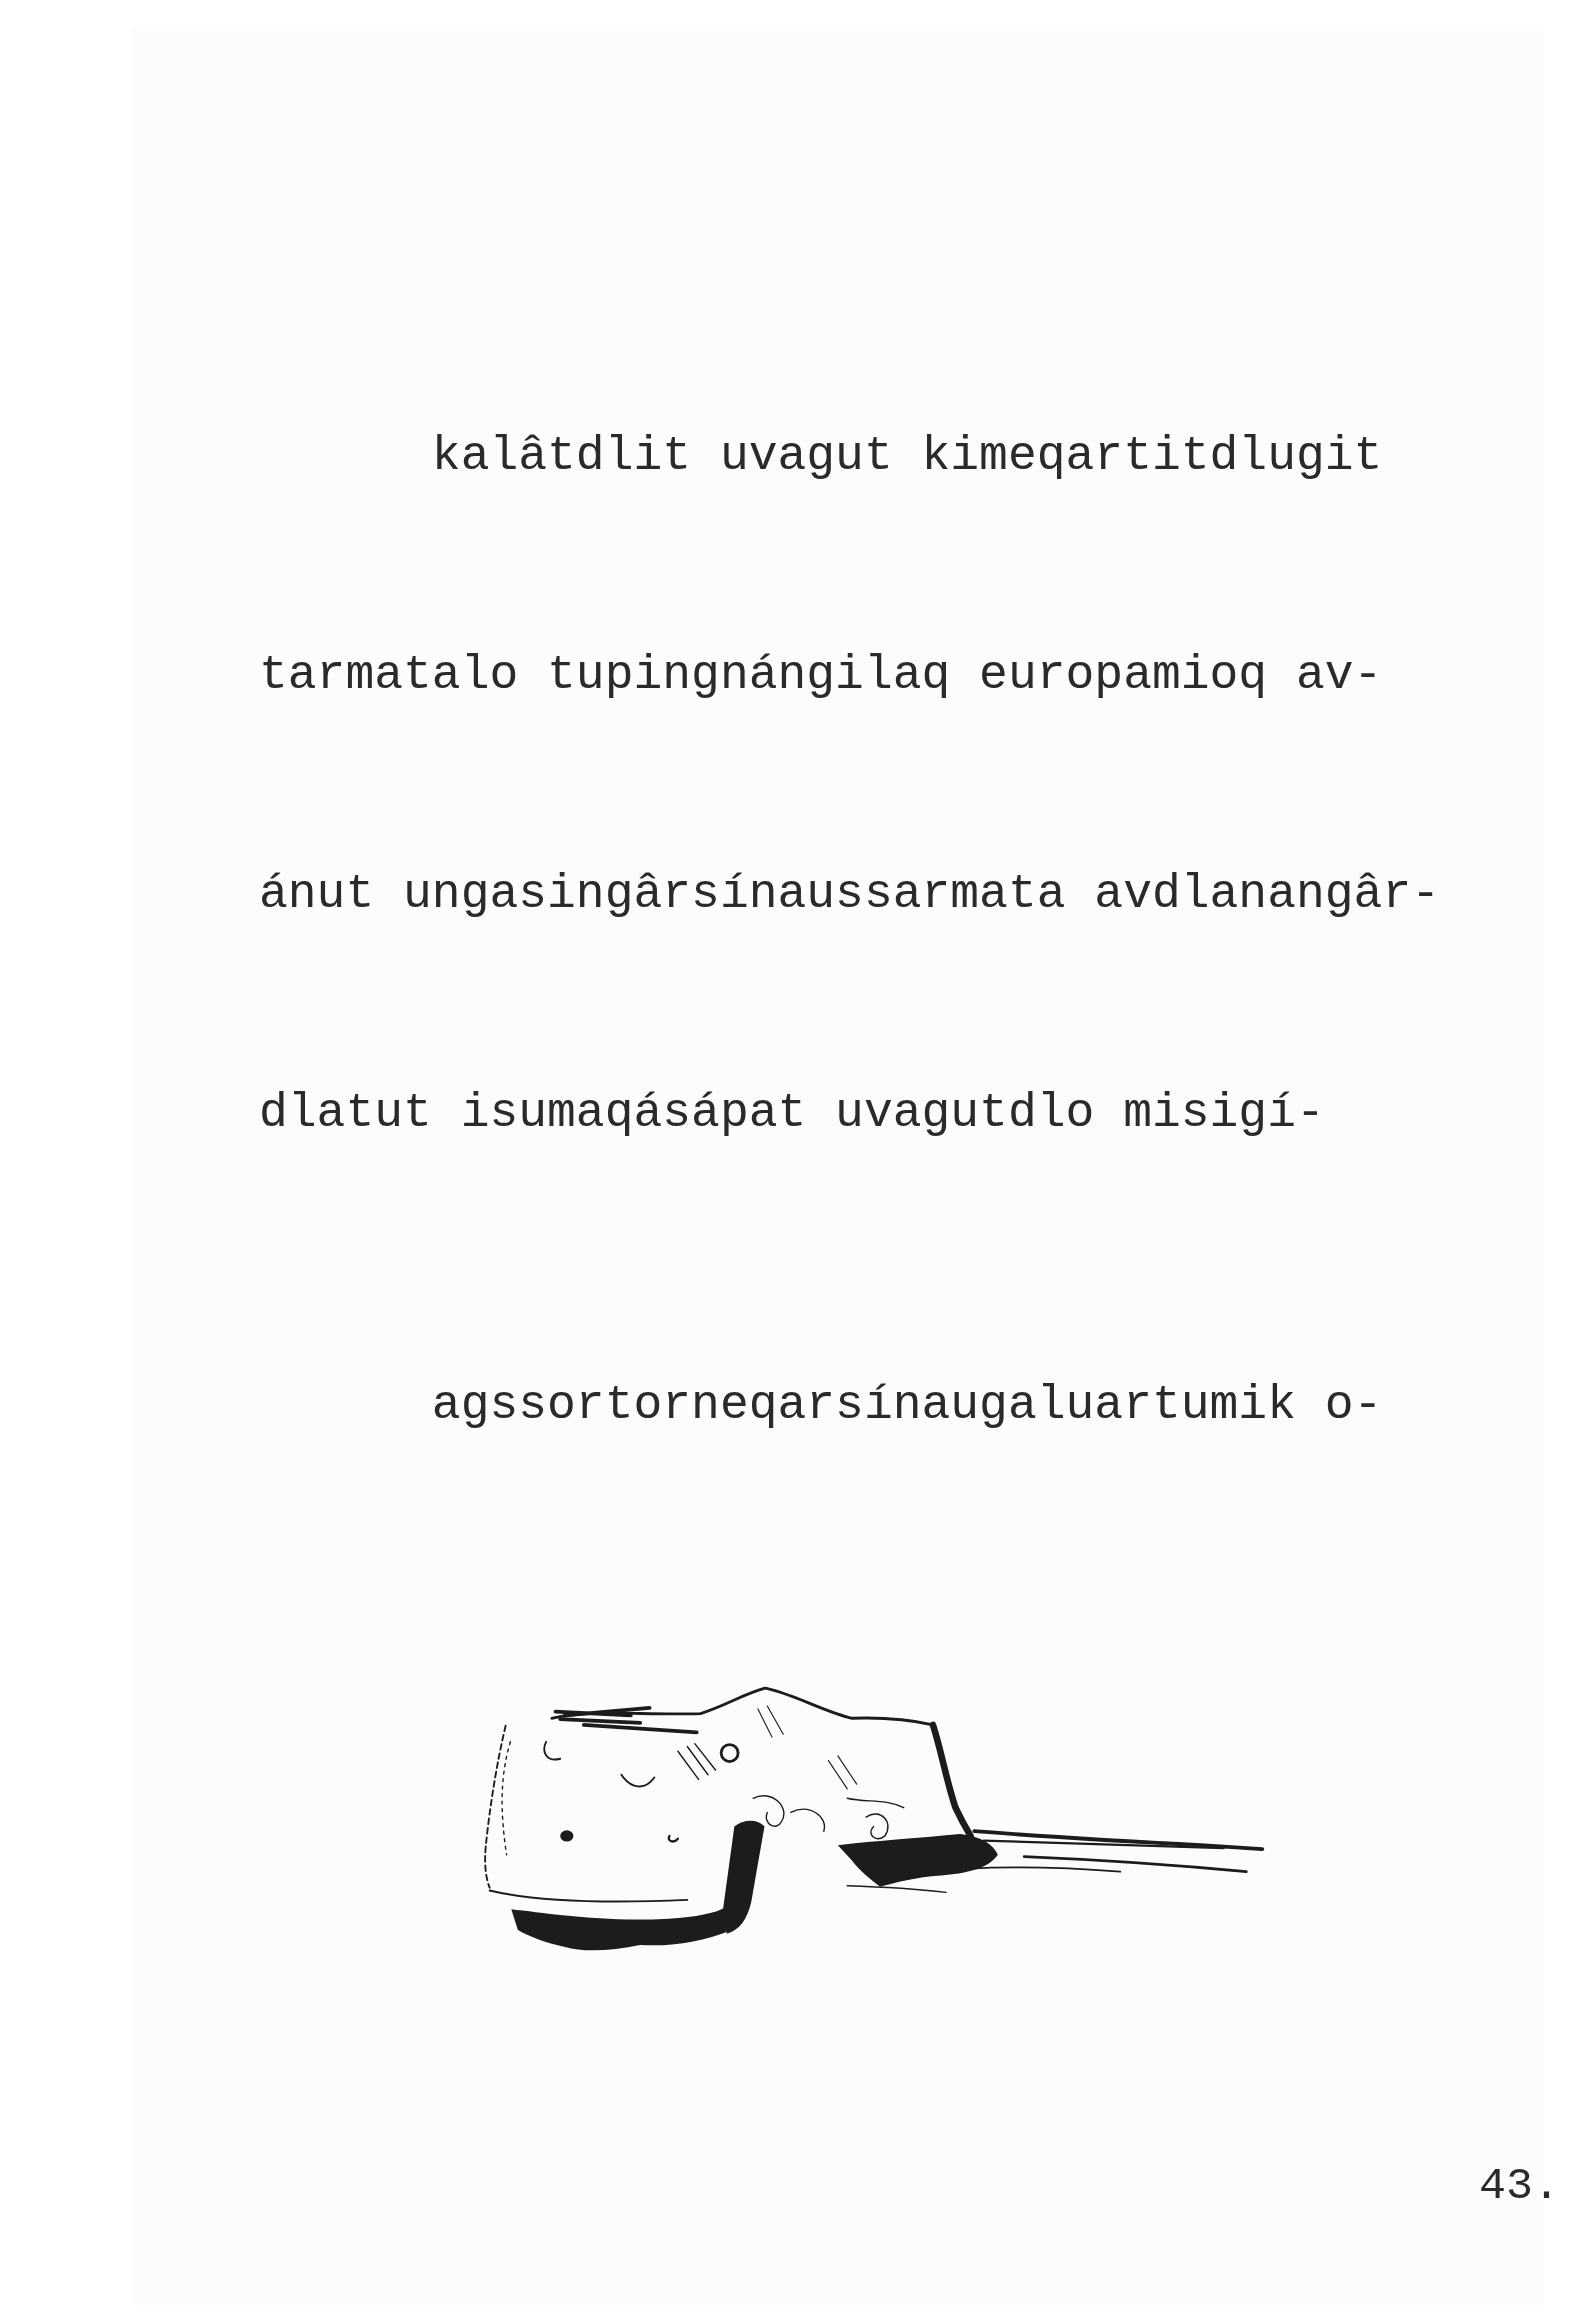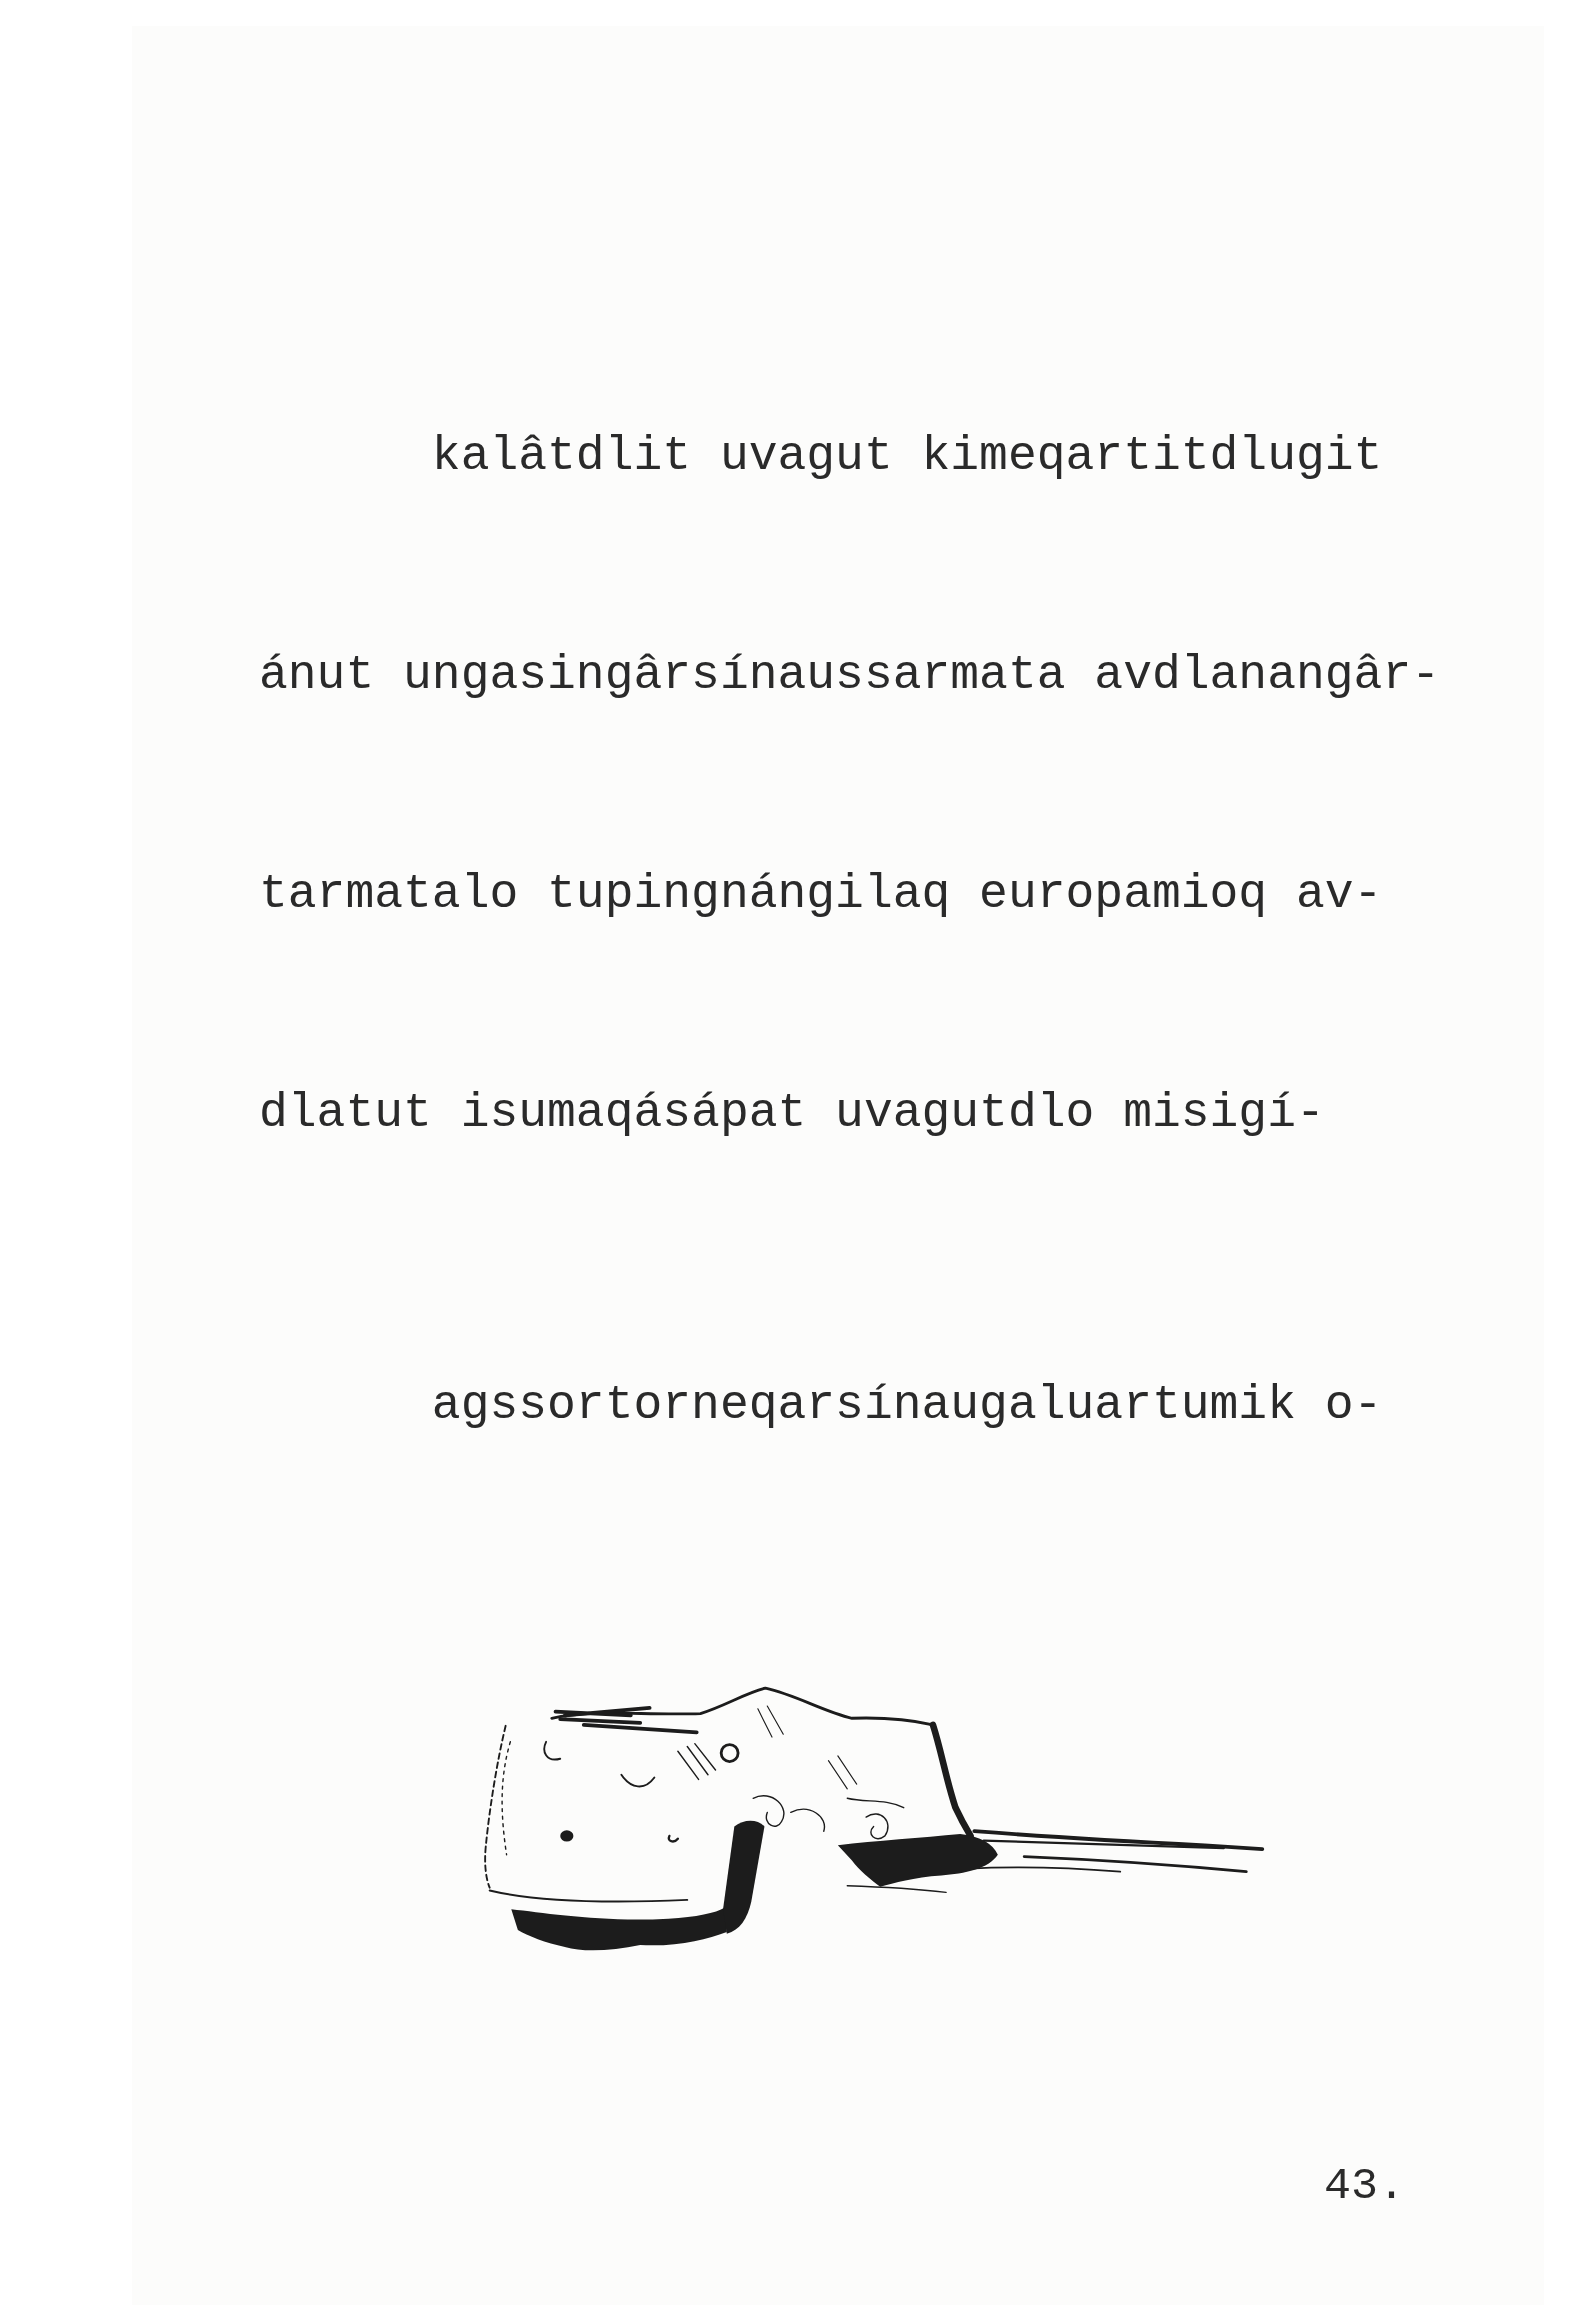--- a/index.html
+++ b/index.html
@@ -22,35 +22,35 @@
     color: #2a2a2a;
     letter-spacing: 0px;
     white-space: pre;
   }
   .line { display: block; height: 73px; }
   .drawing {
     position: absolute; left: 452px; top: 1657px;
     width: 847px; height: 339px;
   }
   .page-number {
-    position: absolute; left: 1324px; top: 2161px;
+    position: absolute; left: 1479px; top: 2161px;
     font-family: "Liberation Mono", "DejaVu Sans Mono", monospace;
     font-size: 45px; color: #2a2a2a;
   }
 </style>
 </head>
 <body>
 
 <div class="page"></div>
 
 <div class="text-block">
   
   <span class="line">      <span>kalâtdlit uvagut kimeqartitdlugit</span></span>
+  <span class="line"><span>tarmatalo tupingnángilaq europamioq av-</span></span>
   <span class="line"><span>ánut ungasingârsínaussarmata avdlanangâr-</span></span>
-  <span class="line"><span>tarmatalo tupingnángilaq europamioq av-</span></span>
   <span class="line"><span>dlatut isumaqásápat uvagutdlo misigí-</span></span>
   
   <span class="line">      <span>agssortorneqarsínaugaluartumik o-</span></span>
   
   
   
   
   
   
   

